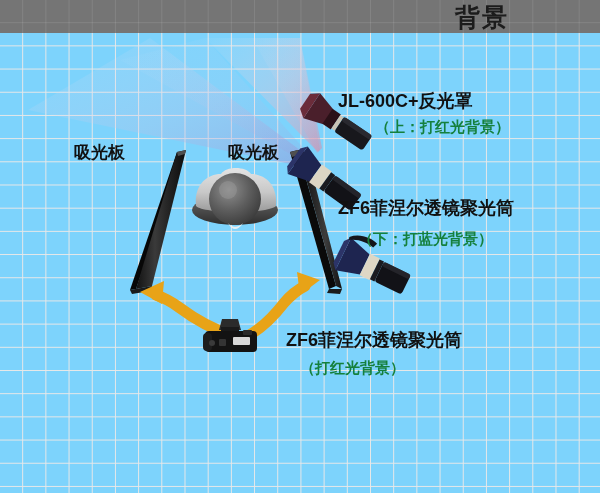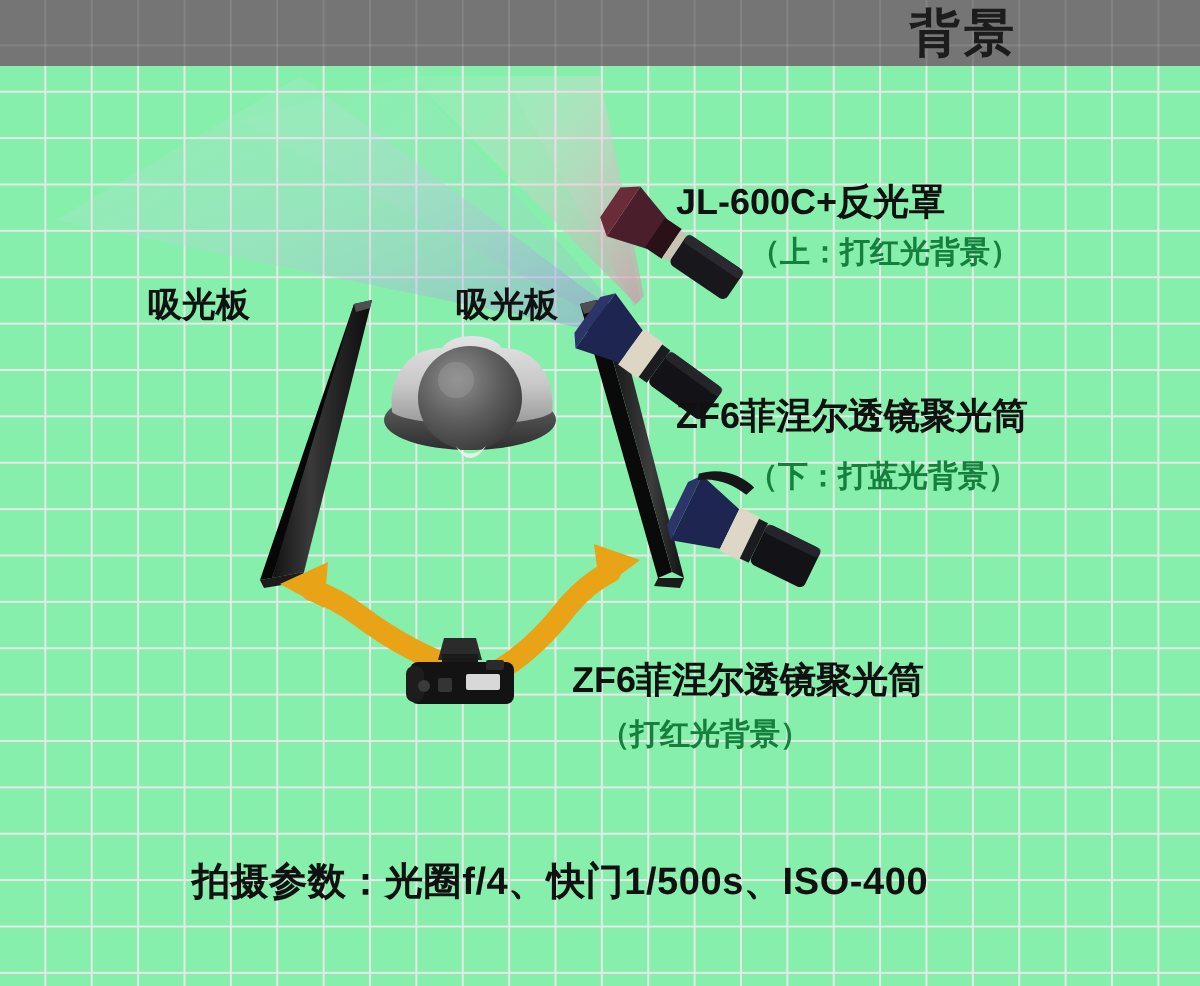--- a/index.html
+++ b/index.html
@@ -6,21 +6,21 @@
   html, body {
     margin: 0;
     padding: 0;
     background: #ffffff;
   }
   #stage {
     position: relative;
     width: 600px;
     height: 493px;
     overflow: hidden;
-    background: #86efac;
+    background: #7dd3fc;
     font-family: "Liberation Sans", "DejaVu Sans", sans-serif;
   }
   
   #grid {
     position: absolute;
     inset: 0;
     background-image:
       linear-gradient(to right, #e8e8e8 1px, transparent 1px),
       linear-gradient(to bottom, #e8e8e8 1px, transparent 1px);
     background-size: 23.2px 23.2px;
@@ -93,21 +93,21 @@
     white-space: nowrap;
     letter-spacing: 0.3px;
   }
   
   #lbl-absorb-left  { left: 74px;  top: 142px; }
   #lbl-absorb-right { left: 228px; top: 142px; }
   #lbl-light1       { left: 338px; top: 89px;  }
   #note-light1      { left: 375px; top: 117px; }
   #lbl-light2a      { left: 362px; top: 171px; }
   #lbl-light2b      { left: 338px; top: 196px; }
-  #note-light2      { left: 374px; top: 229px; }
+  #note-light2      { left: 358px; top: 229px; }
   #lbl-light3a      { left: 286px; top: 300px; }
   #lbl-light3b      { left: 286px; top: 328px; }
   #note-light3      { left: 300px; top: 358px; }
 </style>
 </head>
 <body>
 
 <div id="stage">
 
   <div id="grid"></div>
@@ -269,15 +269,14 @@
 
   <div class="lbl lbl-main" id="lbl-light1">JL-600C+反光罩</div>
   <div class="lbl-note" id="note-light1">（上：打红光背景）</div>
 
   <div class="lbl lbl-main" id="lbl-light2b">ZF6菲涅尔透镜聚光筒</div>
   <div class="lbl-note" id="note-light2">（下：打蓝光背景）</div>
 
   <div class="lbl lbl-main" id="lbl-light3b">ZF6菲涅尔透镜聚光筒</div>
   <div class="lbl-note" id="note-light3">（打红光背景）</div>
 
-  <div id="params">拍摄参数：光圈f/4、快门1/500s、ISO-400</div>
 
 </div>
 
 </body></html>

